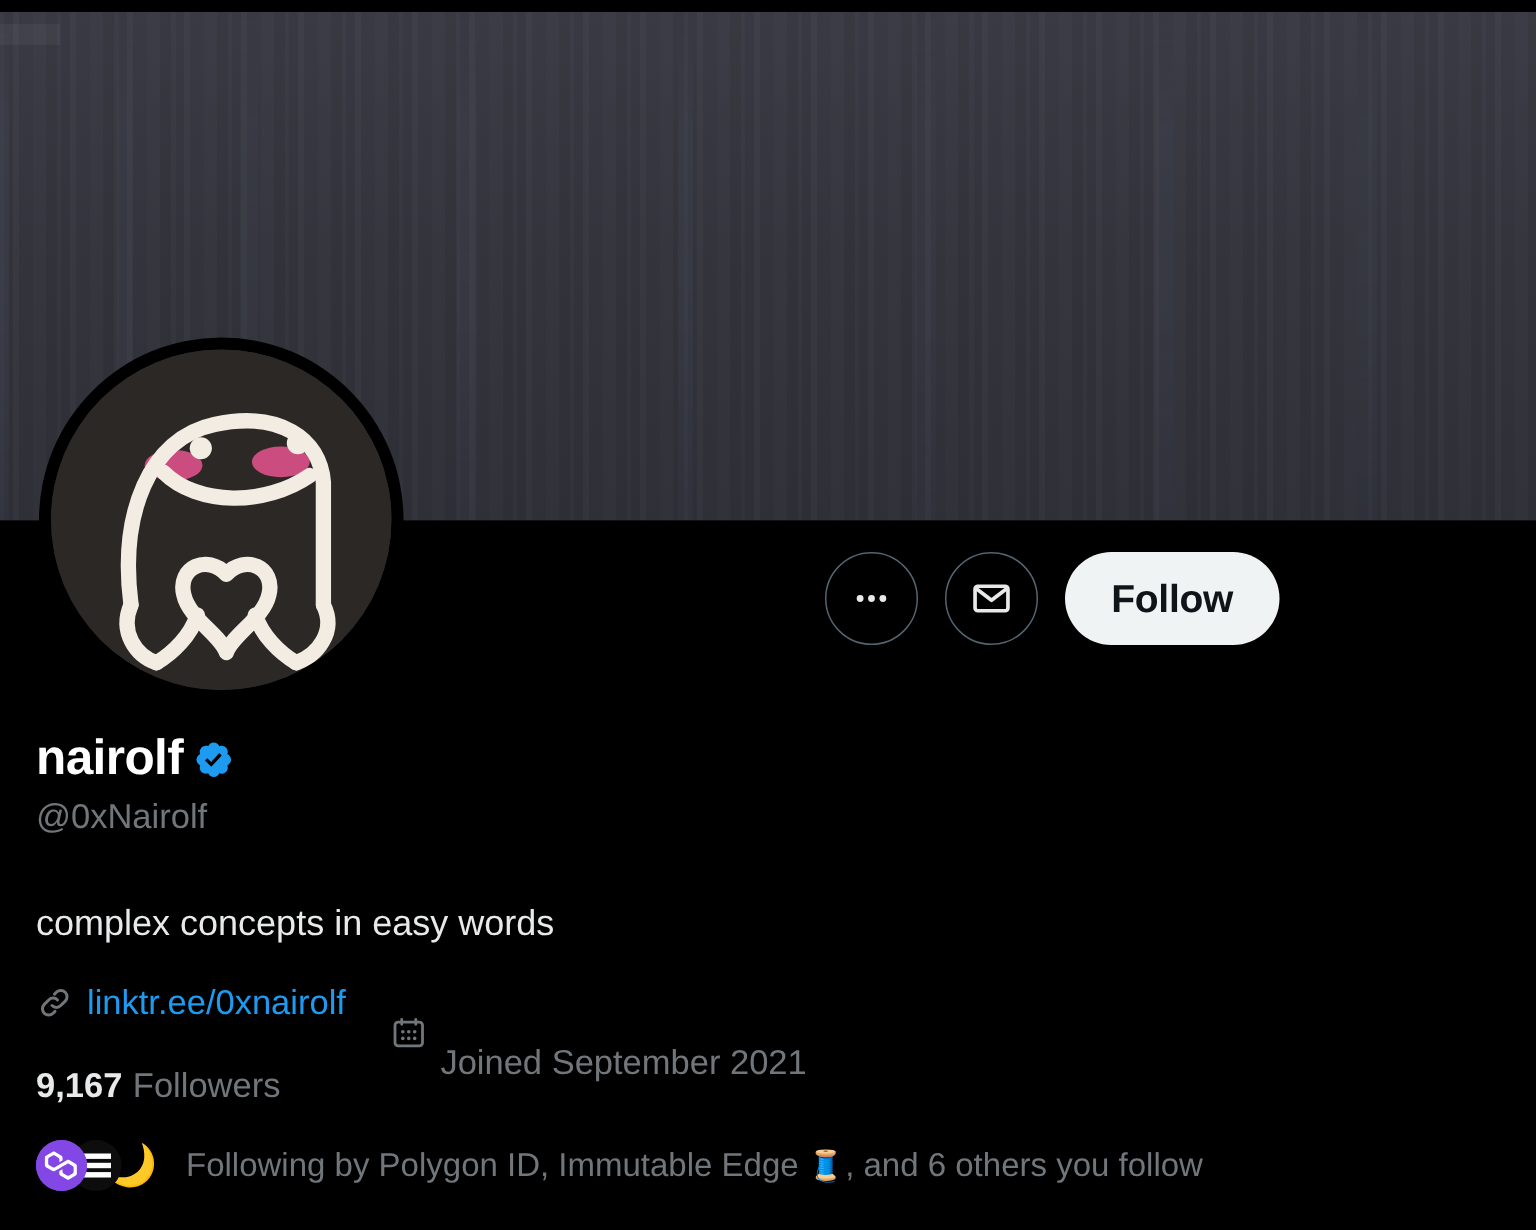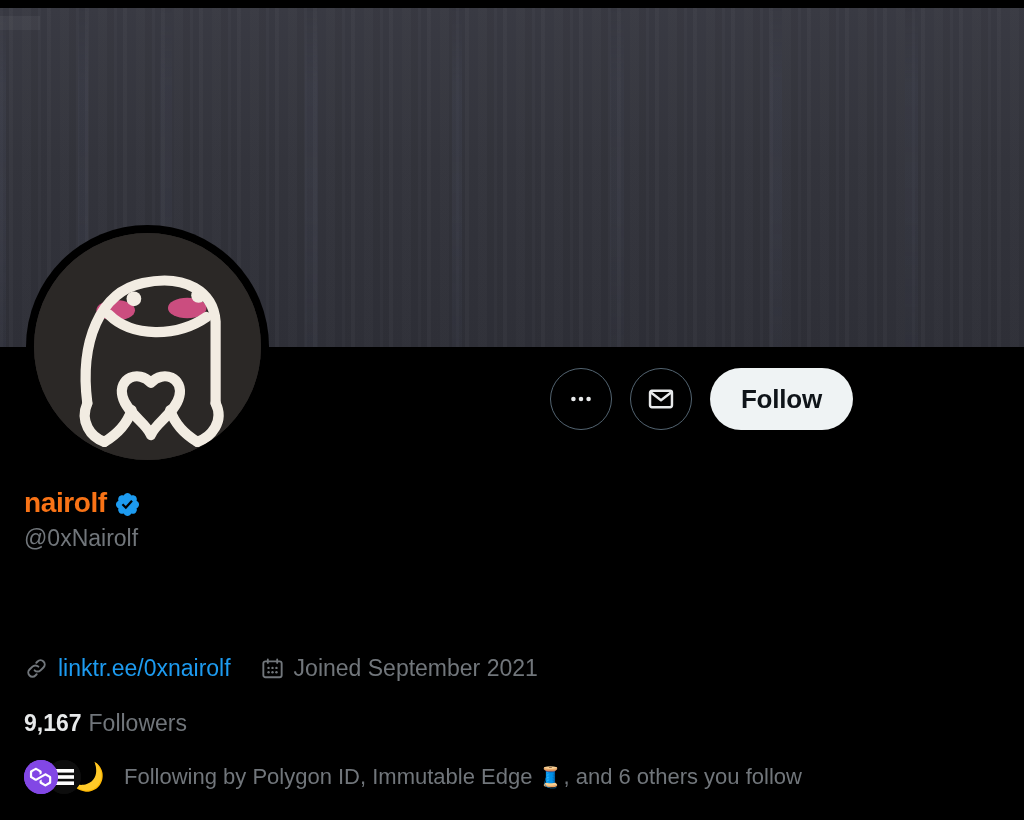--- a/index.html
+++ b/index.html
@@ -155,22 +155,22 @@
     top: 487px;
     left: 24px;
     z-index: 5;
   }
   .name-row {
     display: flex;
     align-items: center;
     gap: 7px;
   }
   .display-name {
-    color: #f97316;
-    font-size: 28px;
+    color: #ffffff;
+    font-size: 33px;
     font-weight: bold;
     letter-spacing: -0.4px;
     line-height: 1.12;
   }
   .badge { display: block; width: 27px; height: 27px; margin-top: 3px; }
   .handle {
     color: #71767b;
     font-size: 23px;
     line-height: 1.3;
     margin-top: 6px;
@@ -205,20 +205,21 @@
   .meta-icon { display: block; flex: none; }
   .meta-link {
     color: #1d9bf0;
     font-size: 23px;
     text-decoration: none;
     cursor: pointer;
   }
   .meta-text {
     color: #71767b;
     font-size: 23px;
+    margin-top: 40px;
   }
 
   
   .stats {
     position: absolute;
     top: 710px;
     left: 24px;
     display: flex;
     align-items: center;
     gap: 32px;
@@ -337,20 +338,21 @@
   <div class="identity">
     <div class="name-row">
       <span class="display-name">nairolf</span>
       <svg class="badge" viewBox="0 0 22 22">
         <path fill="#1d9bf0" d="M20.396 11c-.018-.646-.215-1.275-.57-1.816-.354-.54-.852-.972-1.438-1.246.223-.607.27-1.264.14-1.897-.133-.634-.44-1.218-.884-1.687-.47-.444-1.053-.75-1.687-.883-.633-.13-1.29-.083-1.897.14-.273-.587-.704-1.086-1.245-1.44S11.647 1.62 11 1.604c-.646.017-1.273.213-1.813.568s-.969.854-1.24 1.44c-.608-.223-1.267-.272-1.902-.14-.635.13-1.22.436-1.69.882-.445.47-.749 1.055-.878 1.688-.13.633-.08 1.29.144 1.896-.587.274-1.087.705-1.443 1.245-.356.54-.555 1.17-.574 1.817.02.647.218 1.276.574 1.817.356.54.856.972 1.443 1.245-.224.606-.274 1.263-.144 1.896.13.634.433 1.218.877 1.688.47.443 1.054.749 1.687.878.633.13 1.29.08 1.897-.145.274.587.705 1.087 1.245 1.443s1.17.555 1.817.574c.647-.016 1.276-.213 1.817-.567.54-.354.972-.854 1.245-1.44.604.239 1.266.296 1.903.164.636-.132 1.22-.447 1.68-.907.46-.46.776-1.044.908-1.681s.075-1.299-.165-1.903c.586-.274 1.084-.707 1.438-1.247.354-.54.551-1.17.569-1.816zM9.662 14.85l-3.429-3.428 1.293-1.302 2.072 2.072 4.4-4.794 1.347 1.246z"></path>
       </svg>
     </div>
     <div class="handle">@0xNairolf</div>
   </div>
 
+  <div class="bio">complex concepts in easy words</div>
 
   <div class="meta">
     <div class="meta-item">
       <svg class="meta-icon" width="25" height="25" viewBox="0 0 24 24">
         <path d="M10.2 13.8a4 4 0 0 0 5.66 0l2.83-2.83a4 4 0 0 0-5.66-5.66l-1.2 1.2" fill="none" stroke="#71767b" stroke-width="1.9" stroke-linecap="round"></path>
         <path d="M13.8 10.2a4 4 0 0 0-5.66 0L5.3 13.03a4 4 0 0 0 5.66 5.66l1.2-1.2" fill="none" stroke="#71767b" stroke-width="1.9" stroke-linecap="round"></path>
       </svg>
       <a class="meta-link" href="#">linktr.ee/0xnairolf</a>
     </div>
     <div class="meta-item">

